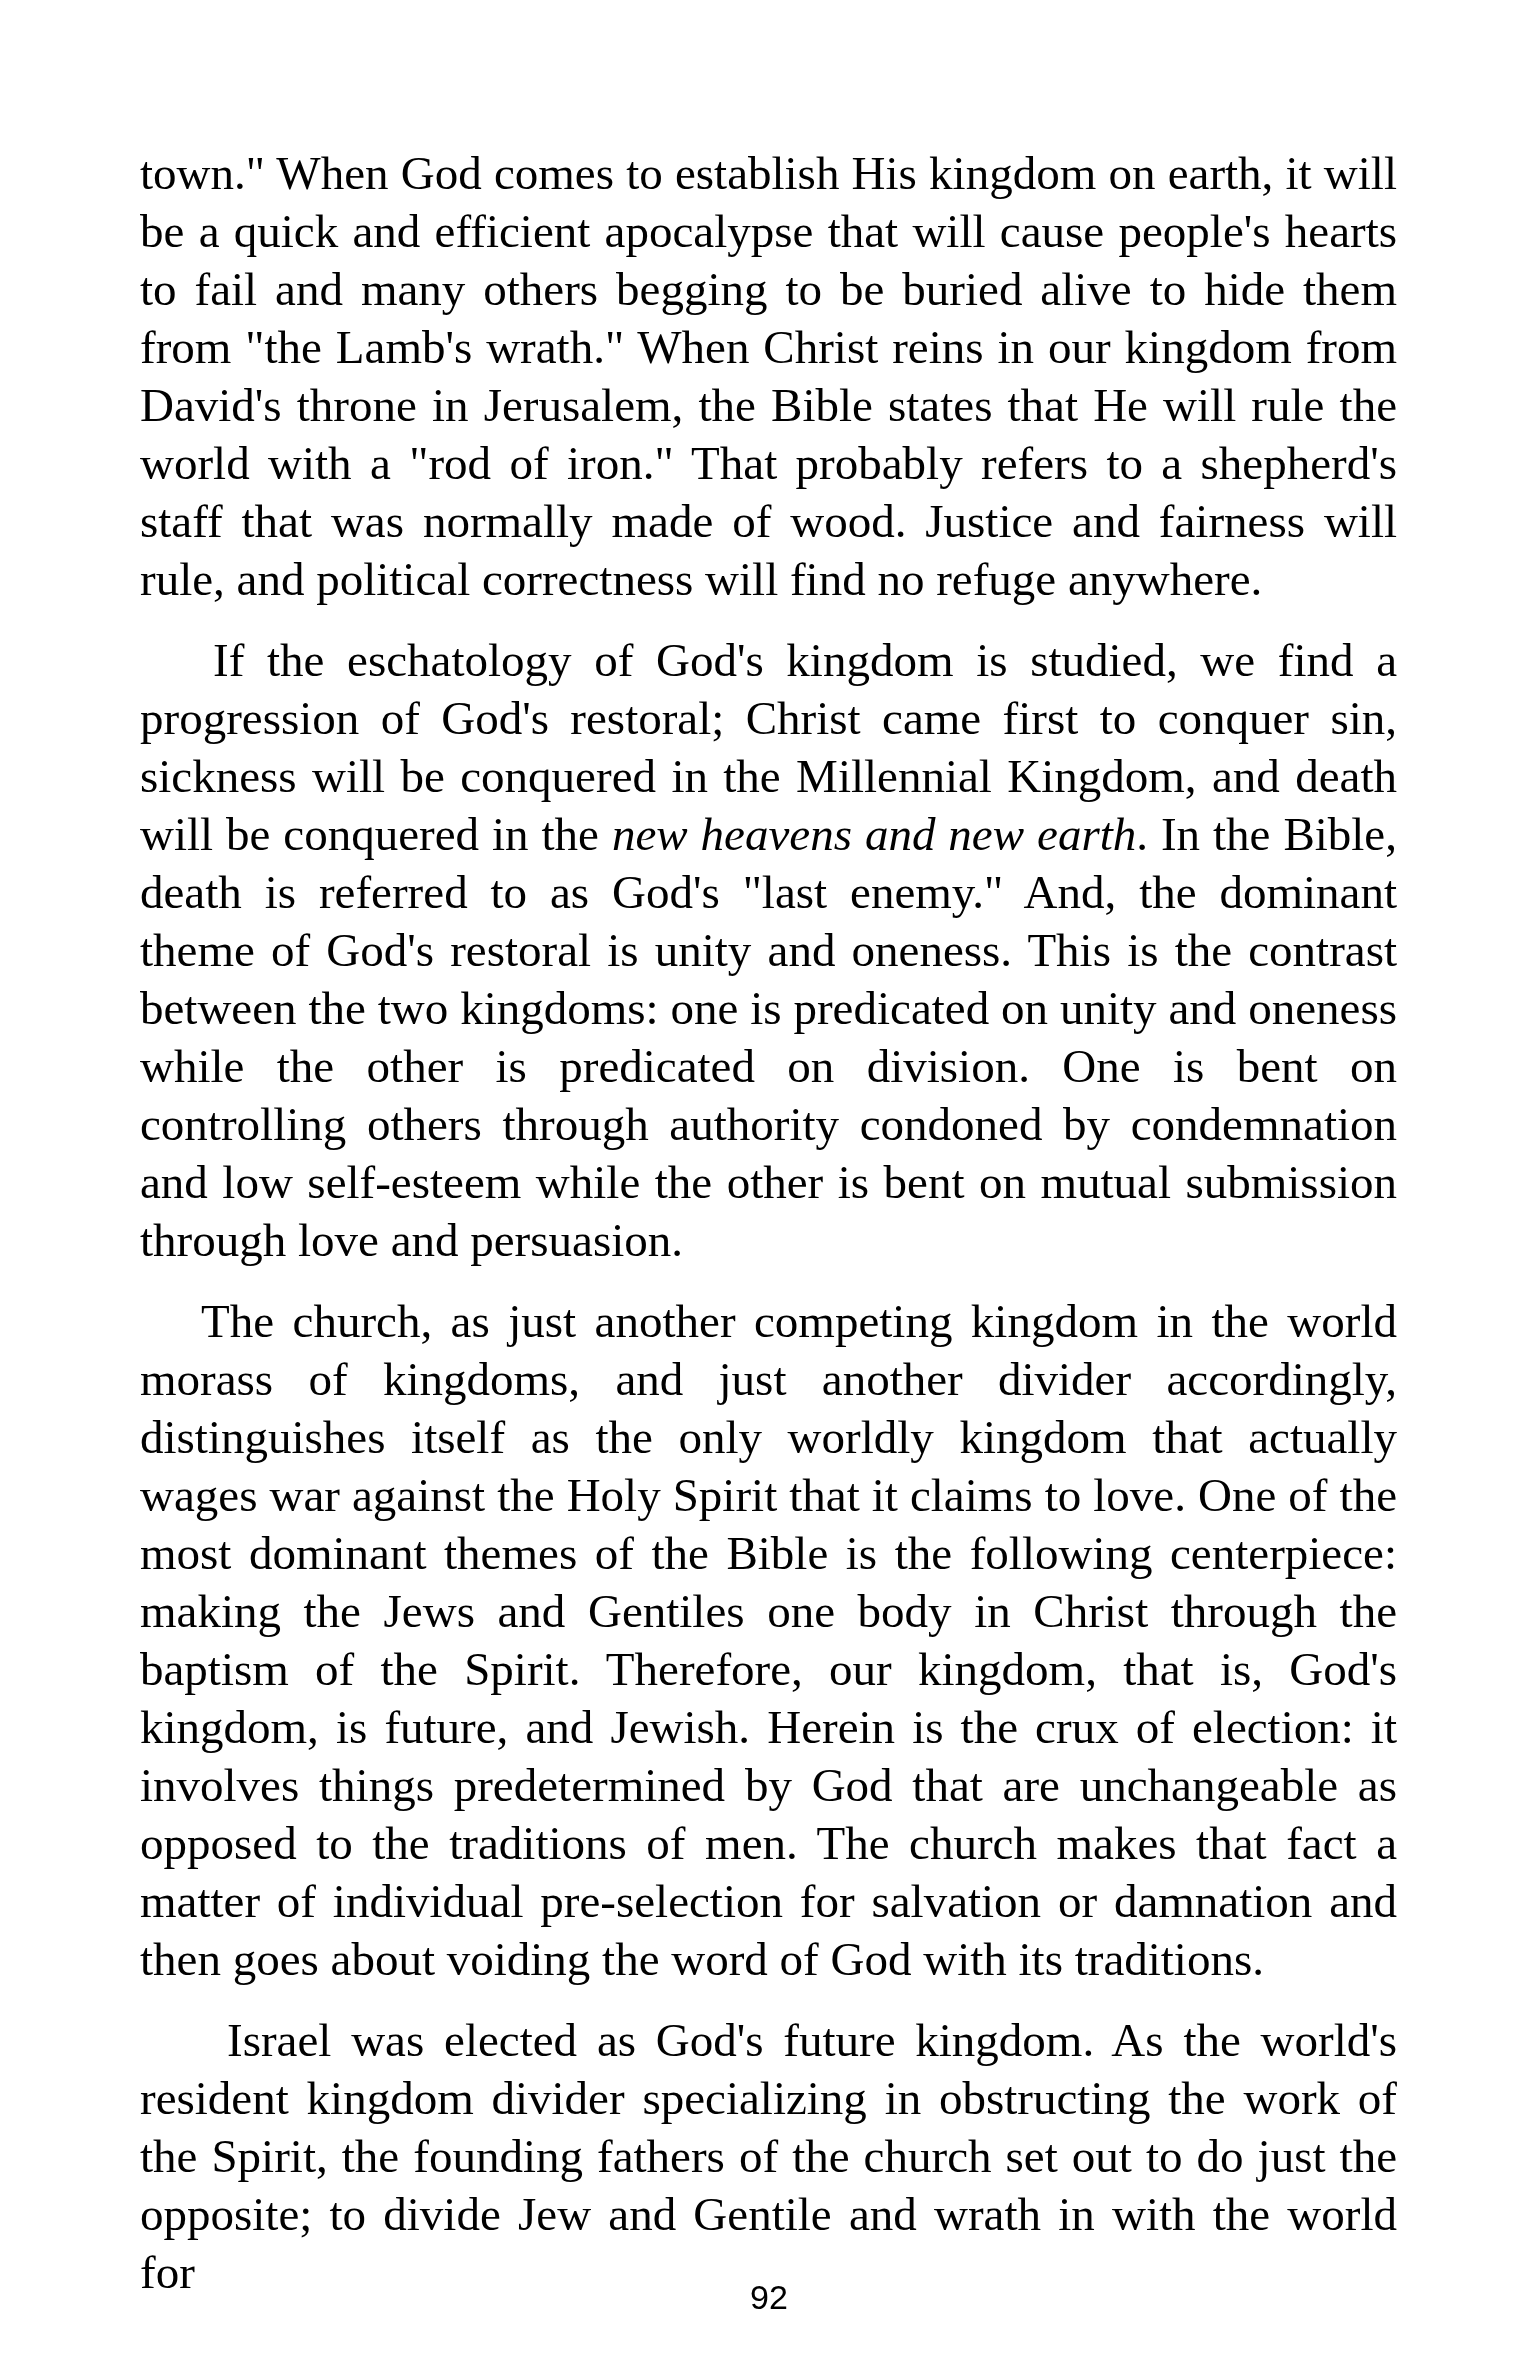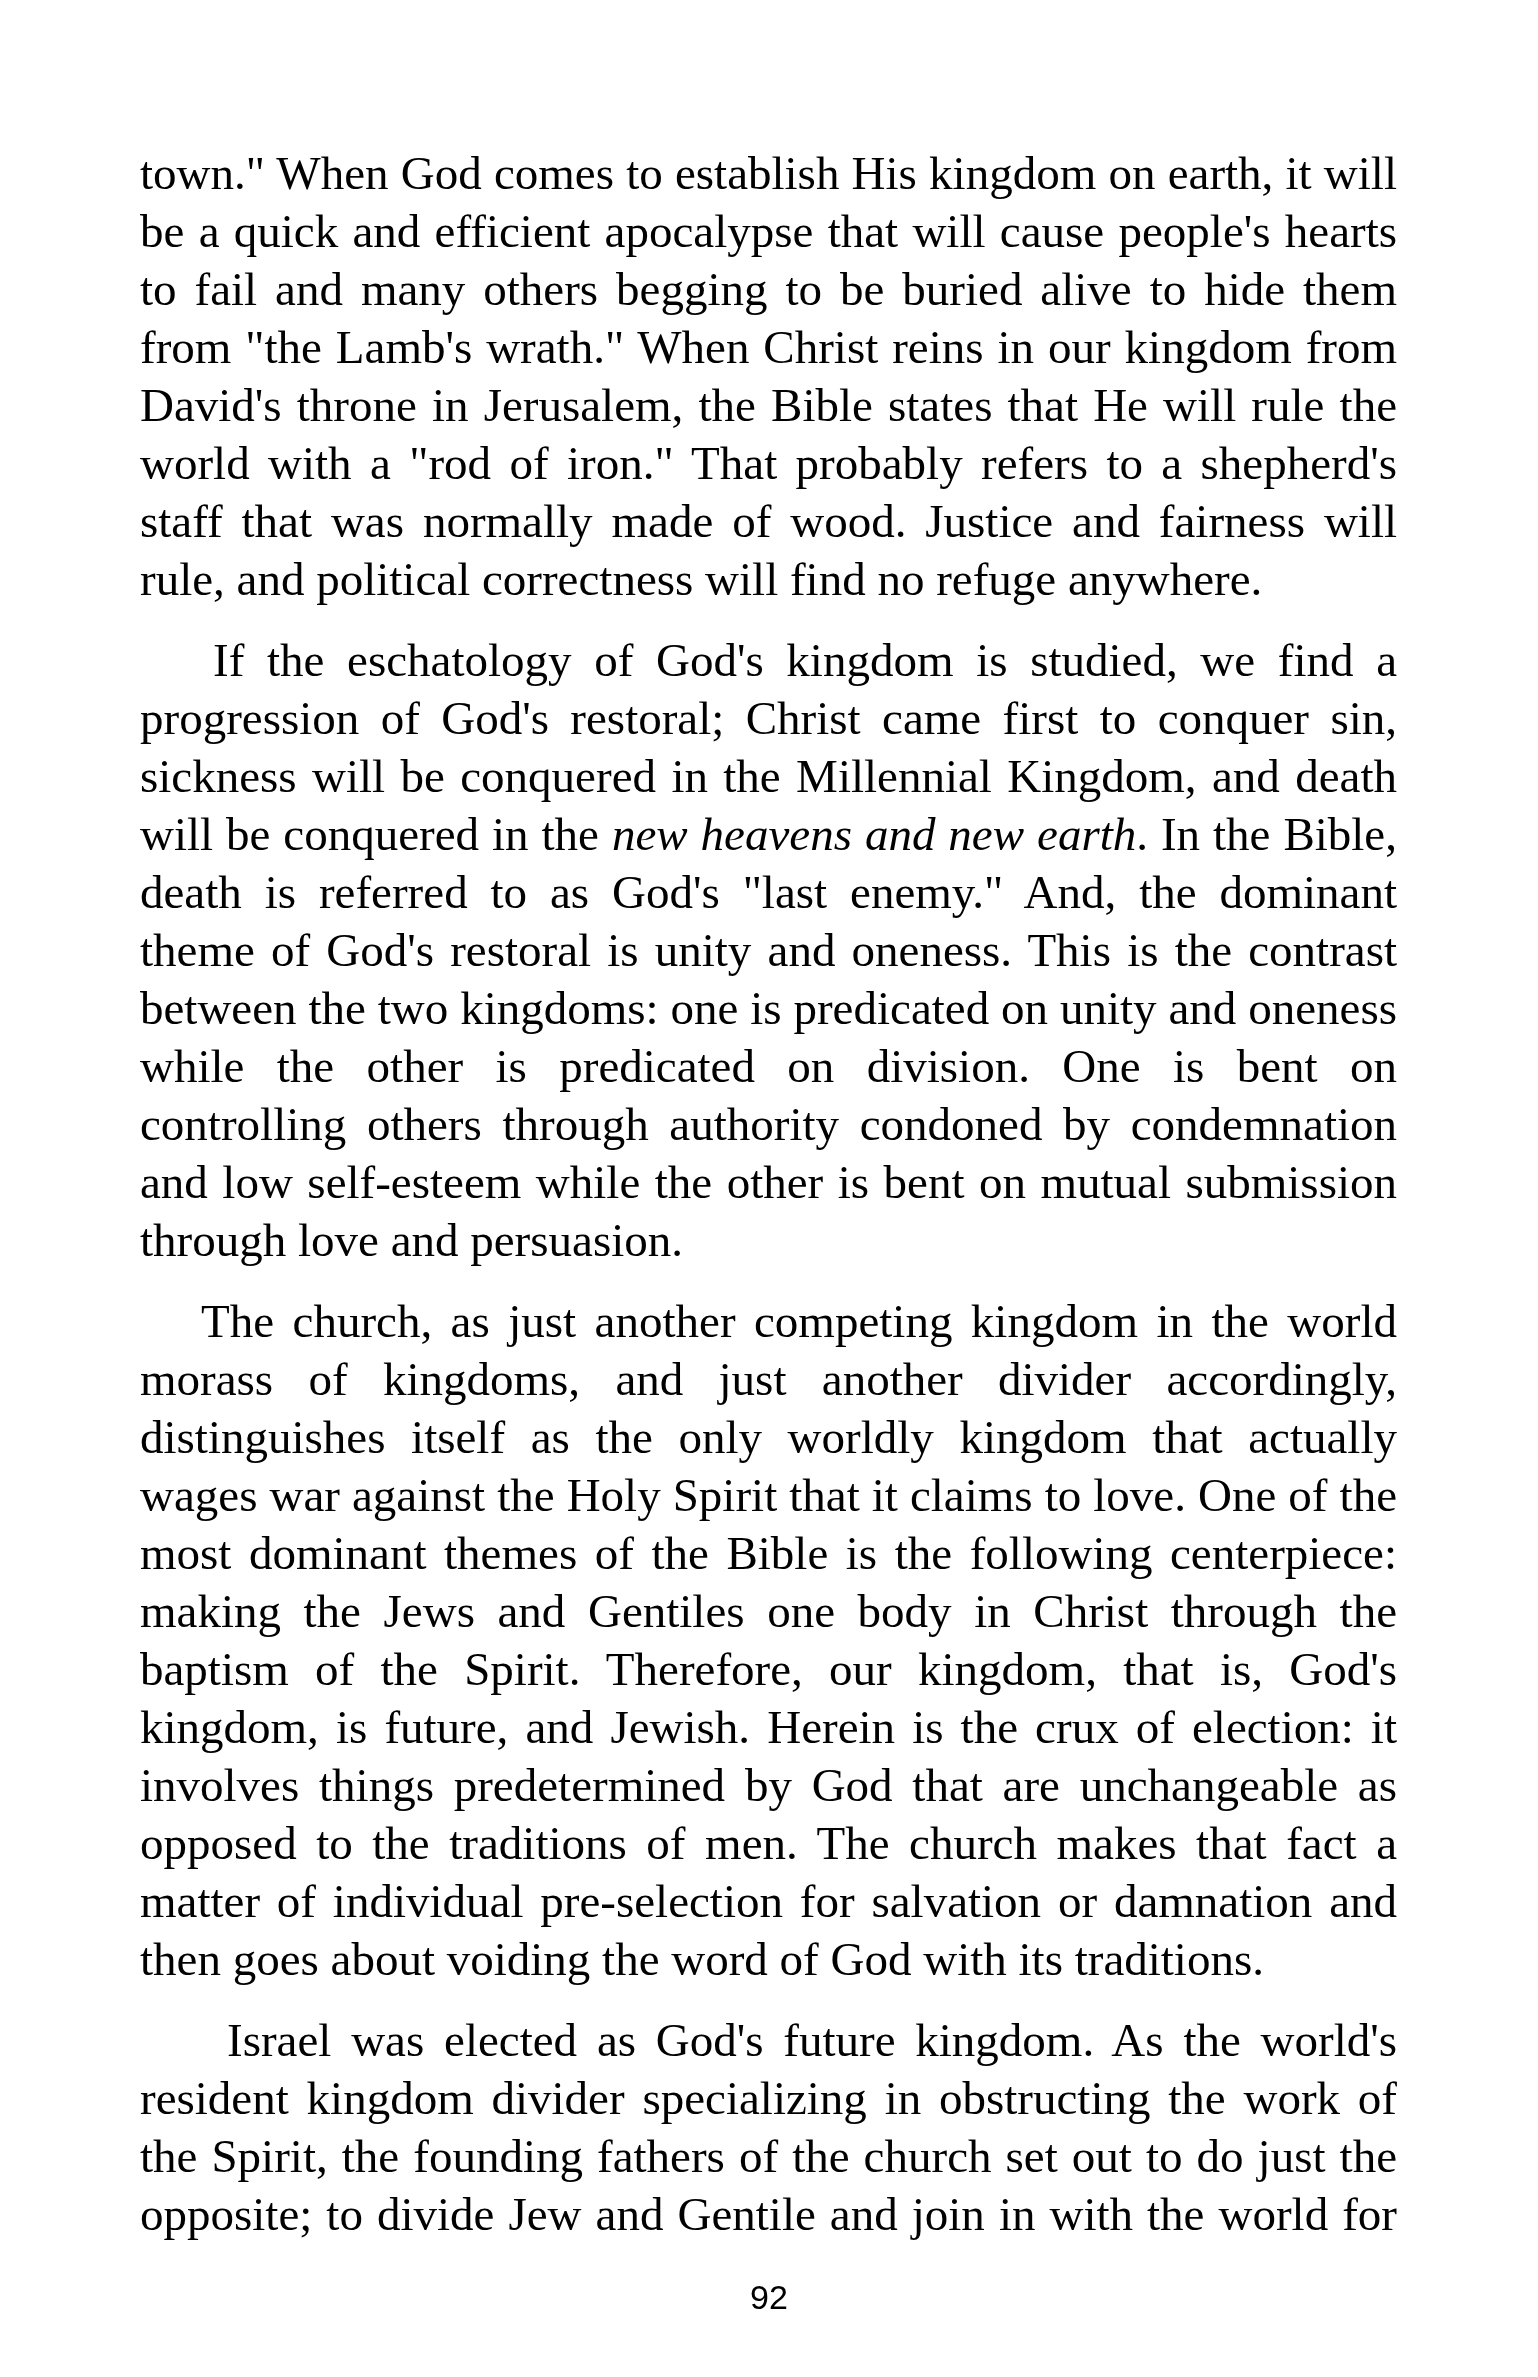--- a/index.html
+++ b/index.html
@@ -63,19 +63,19 @@
 <div class="page">
   <div class="body-text">
     <p class="continued">
       <span>town." When God comes to establish His kingdom on earth, it will be a quick and efficient apocalypse that will cause people's hearts to fail and many others begging to be buried alive to hide them from "the Lamb's wrath." When Christ reins in our kingdom from David's throne in Jerusalem, the Bible states that He will rule the world with a "rod of iron." That probably refers to a shepherd's staff that was normally made of wood. Justice and fairness will rule, and political correctness will find no refuge anywhere.</span>
     </p>
     <p class="p2"><span>If the eschatology of God's kingdom is studied, we find a progression of God's restoral; Christ came first to conquer sin, sickness will be conquered in the Millennial Kingdom, and death will be conquered in the </span><em>new heavens and new earth</em><span>. In the Bible, death is referred to as God's "last enemy." And, the dominant theme of God's restoral is unity and oneness. This is the contrast between the two kingdoms: one is predicated on unity and oneness while the other is predicated on division. One is bent on controlling others through authority condoned by condemnation and low self-esteem while the other is bent on mutual submission through love and persuasion.</span></p>
     <p class="p3">
       <span>The church, as just another competing kingdom in the world morass of kingdoms, and just another divider accordingly, distinguishes itself as the only worldly kingdom that actually wages war against the Holy Spirit that it claims to love. One of the most dominant themes of the Bible is the following centerpiece: making the Jews and Gentiles one body in Christ through the baptism of the Spirit. Therefore, our kingdom, that is, God's kingdom, is future, and Jewish. Herein is the crux of election: it involves things predetermined by God that are unchangeable as opposed to the traditions of men. The church makes that fact a matter of individual pre-selection for salvation or damnation and then goes about voiding the word of God with its traditions.</span>
     </p>
     <p class="p4">
-      <span>Israel was elected as God's future kingdom. As the world's resident kingdom divider specializing in obstructing the work of the Spirit, the founding fathers of the church set out to do just the opposite; to divide Jew and Gentile and join in with the world for</span>
+      <span>Israel was elected as God's future kingdom. As the world's resident kingdom divider specializing in obstructing the work of the Spirit, the founding fathers of the church set out to do just the opposite; to divide Jew and Gentile and wrath in with the world for</span>
     </p>
   </div>
 
   <div class="page-number">92</div>
 </div>
 
 
 </body></html>

